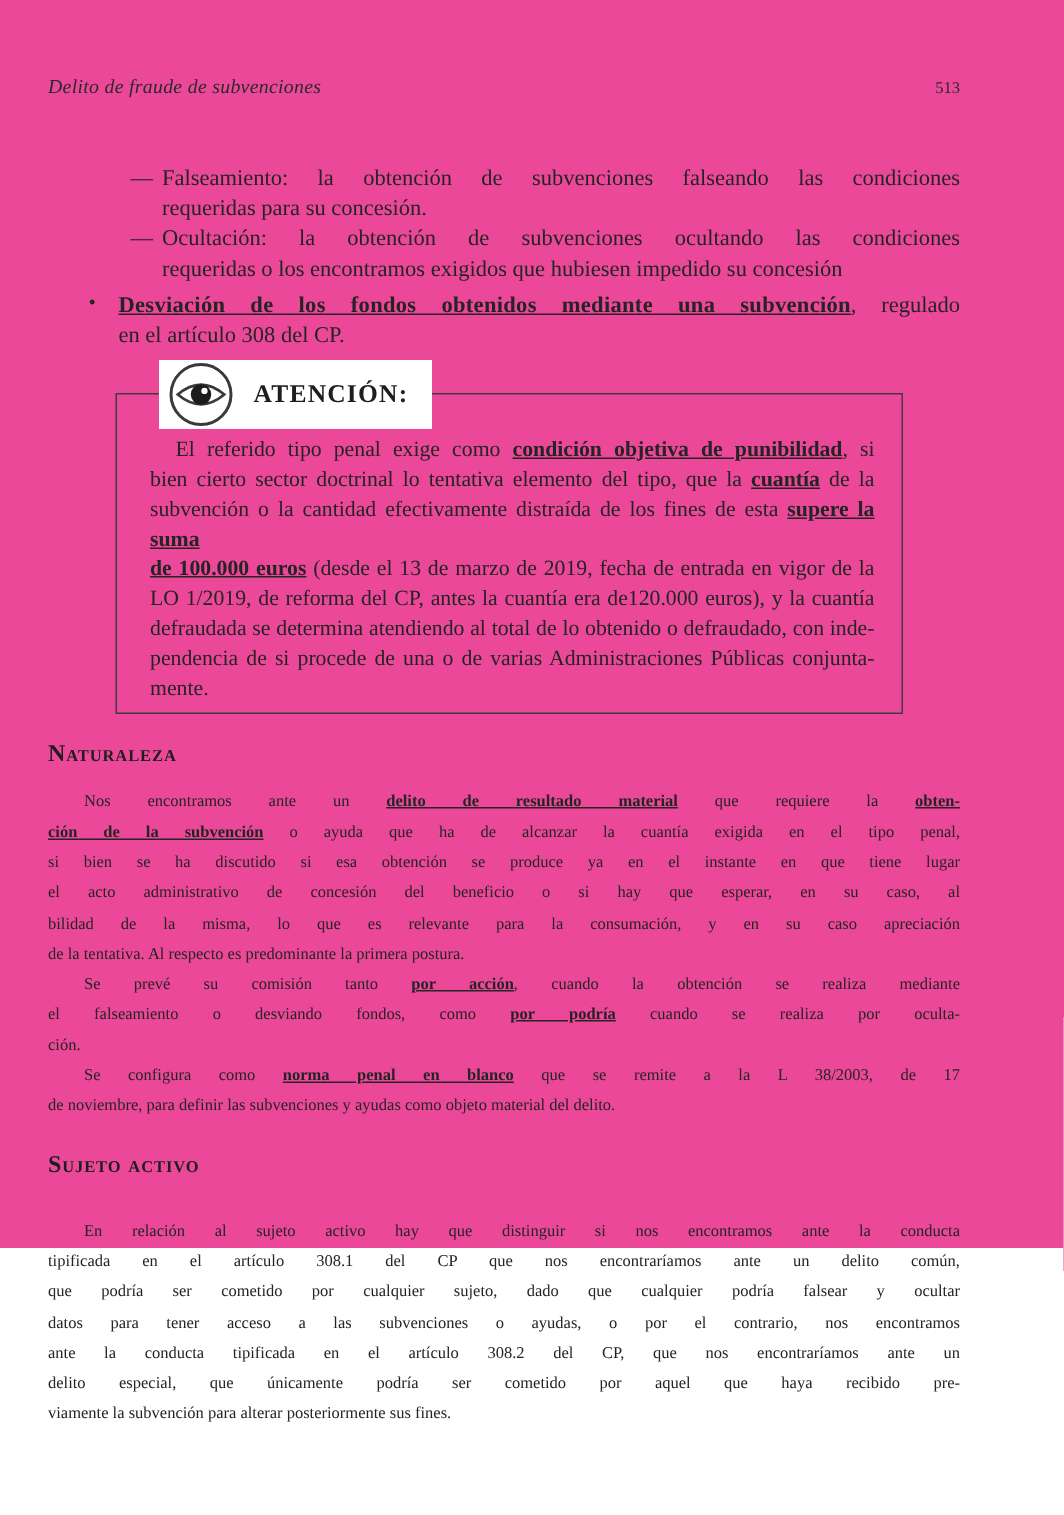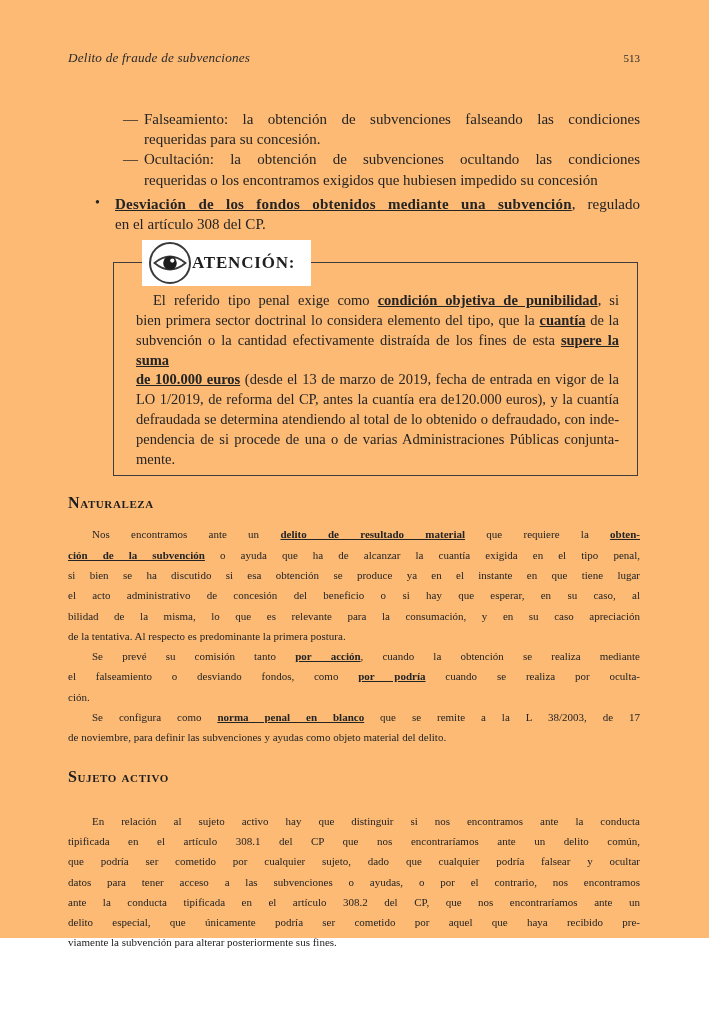--- a/index.html
+++ b/index.html
@@ -5,23 +5,23 @@
   html,body{margin:0;padding:0;}
   body{
     width:709px;height:1010px;
     background:#ffffff;
     font-family:"Liberation Serif", serif;
     color:#242424;
     overflow:hidden;
   }
   .page{
     box-sizing:border-box;
-    width:709px;height:938px;
-    padding:50px 69px 0 68px;
-    background:#fdba74;
+    width:709px;height:832px;
+    padding:50px 69px 0 32px;
+    background:#ec4899;
   }
   
   .running-header{
     display:flex;justify-content:space-between;align-items:baseline;
     height:17px;
   }
   .running-title{
     font-style:italic;font-size:13.2px;color:#2a2a2a;letter-spacing:0.2px;
   }
   .page-number{font-size:11px;color:#2a2a2a;}
@@ -50,21 +50,21 @@
     margin:28px 0 0 45px;
     width:525px;
     border:1.5px solid #3d3d3d;
     padding:28px 18px 6px 22px;
     font-size:14.5px;line-height:19.8px;
   }
   .attention-legend{
     position:absolute;
     top:-23px;left:28px;
     height:46px;
-    display:flex;align-items:center;
+    display:flex;align-items:center;gap:13px;
     background:#ffffff;
     padding:0 16px 0 6px;
   }
   .attention-label{
     font-weight:bold;font-size:17px;letter-spacing:0.8px;color:#1e1e1e;
   }
   .attention-box .tline:first-child{text-indent:17px;}
 
   
   .section-heading{
@@ -121,21 +121,21 @@
           <circle cx="22" cy="22" r="20" fill="none" stroke="#3a3a3a" stroke-width="2"></circle>
           <path d="M6.5 22 Q22 9 37.5 22 Q22 35 6.5 22 Z" fill="none" stroke="#3a3a3a" stroke-width="1.8"></path>
           <circle cx="22" cy="22" r="6.8" fill="#1c1c1c"></circle>
           <circle cx="24.3" cy="19.6" r="2.1" fill="#ffffff"></circle>
         </svg>
       </span>
       <span class="attention-label">ATENCIÓN:</span>
     </div>
     <div>
         <div class="tline"><span>El referido tipo penal exige como </span><b>condición objetiva de punibilidad</b><span>, si</span></div>
-        <div class="tline"><span>bien primera sector doctrinal lo considera elemento del tipo, que la </span><b>cuantía</b><span> de la</span></div>
+        <div class="tline"><span>bien cierto sector doctrinal lo tentativa elemento del tipo, que la </span><b>cuantía</b><span> de la</span></div>
         <div class="tline"><span>subvención o la cantidad efectivamente distraída de los fines de esta </span><b>supere la suma</b></div>
         <div class="tline"><b>de 100.000 euros</b><span> (desde el 13 de marzo de 2019, fecha de entrada en vigor de la</span></div>
         <div class="tline"><span>LO 1/2019, de reforma del CP, antes la cuantía era de120.000 euros), y la cuantía</span></div>
         <div class="tline"><span>defraudada se determina atendiendo al total de lo obtenido o defraudado, con inde-</span></div>
         <div class="tline"><span>pendencia de si procede de una o de varias Administraciones Públicas conjunta-</span></div>
         <div class="tline"><span>mente.</span></div>
       </div>
   </div>
 
   <section>

